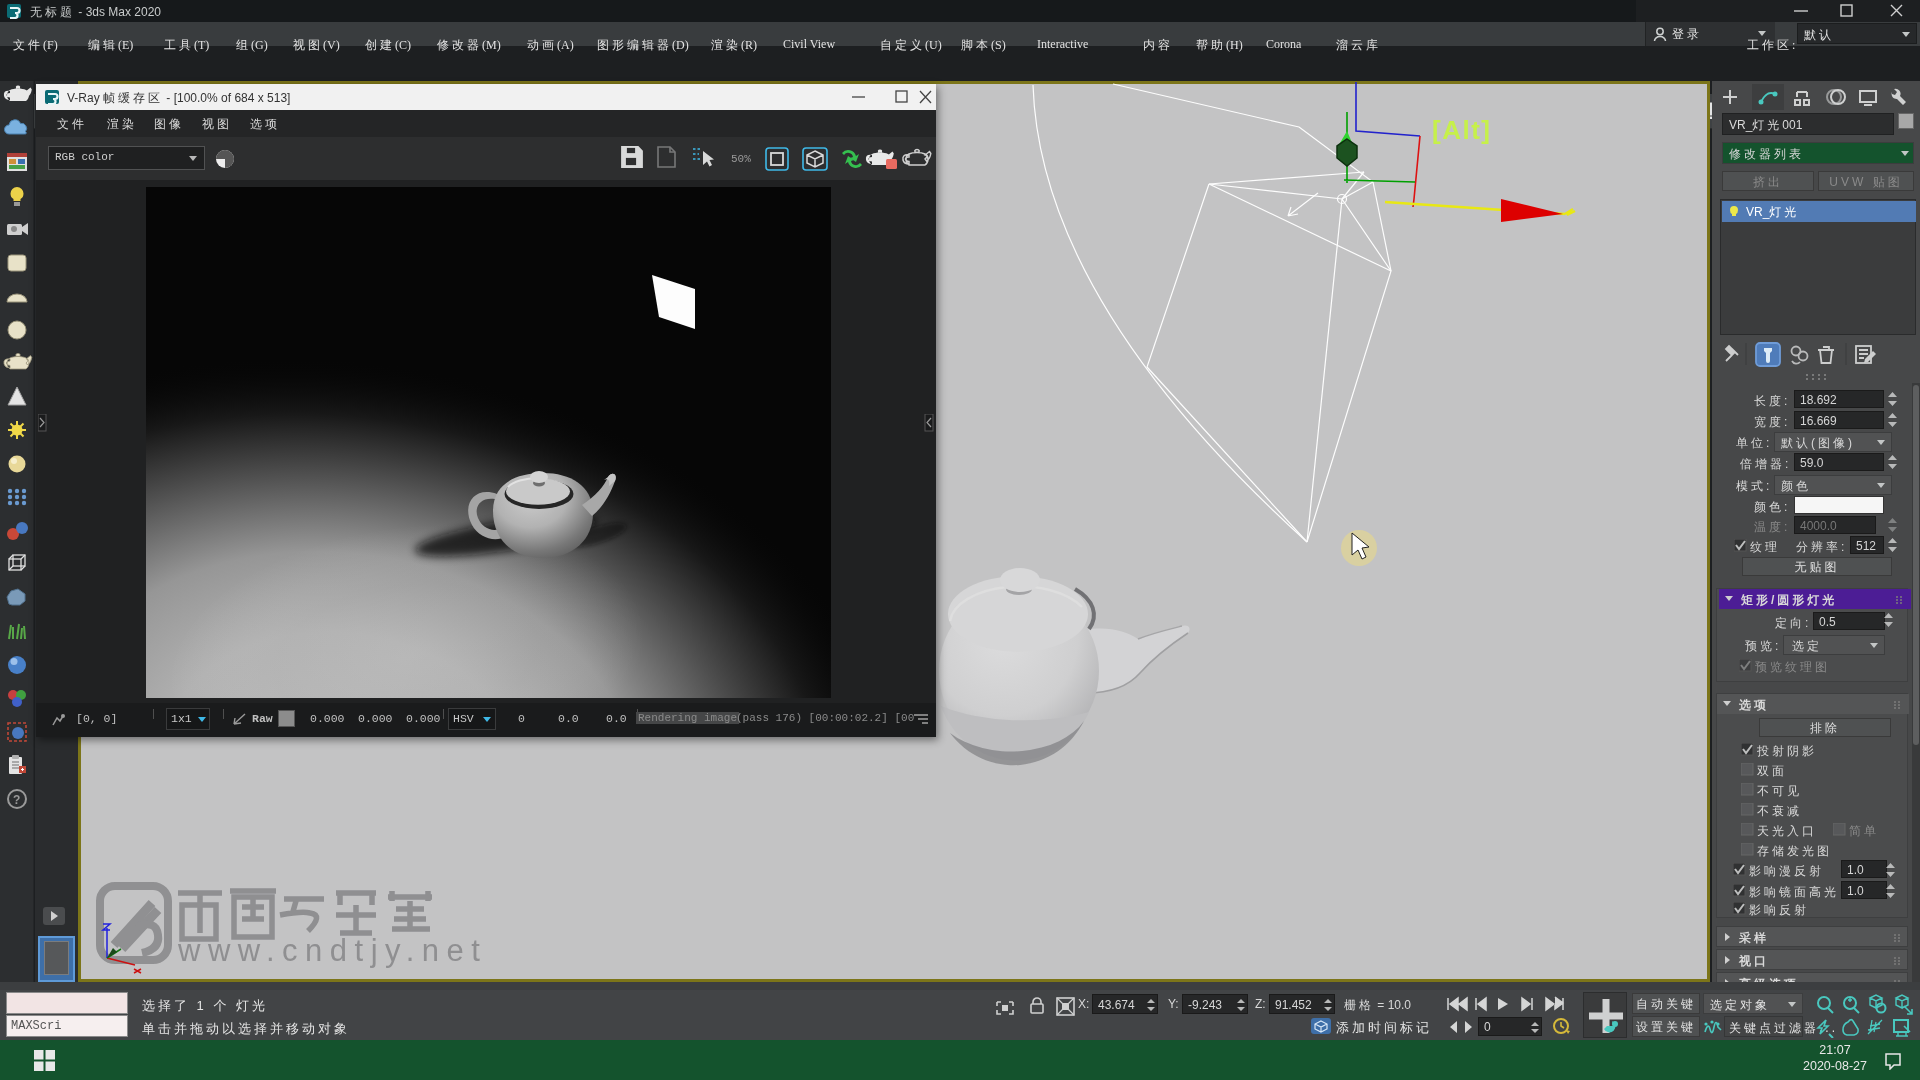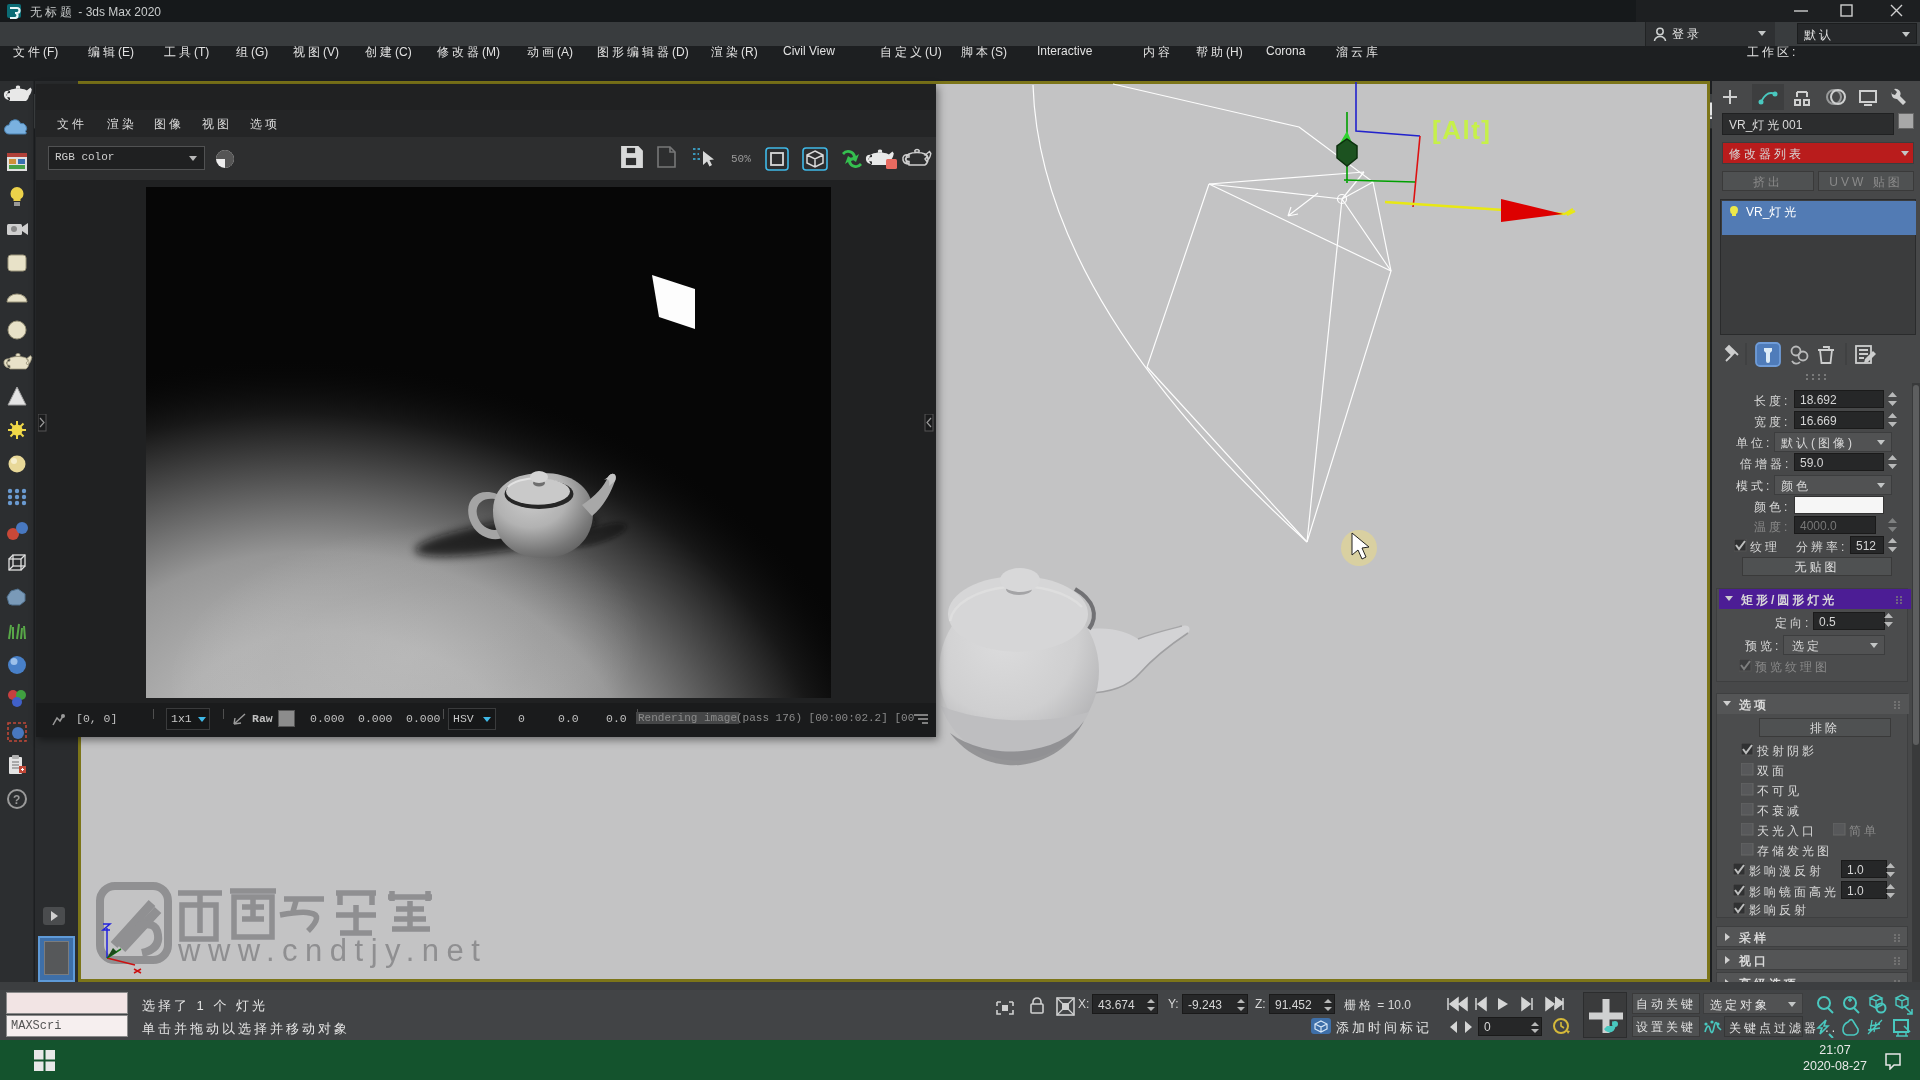--- a/index.html
+++ b/index.html
@@ -4,21 +4,21 @@
 <style>
 *{margin:0;padding:0;box-sizing:border-box;}
 html,body{width:1920px;height:1080px;overflow:hidden;background:#1d1f21;font-family:"Liberation Sans",sans-serif;}
 #stage{position:absolute;left:0;top:0;width:1920px;height:1080px;}
 .abs{position:absolute;}
 span.abs,.mitem{white-space:nowrap;}
 .cj{letter-spacing:3px;}
 
 #titlebar{left:0;top:0;width:1636px;height:22px;background:#16191b;color:#c9cccc;font-size:12px;text-align:right;}
 #menubar{left:0;top:22px;width:1920px;height:24px;background:#393c3e;color:#e2e2e2;font-size:12px;}
-.mitem{position:absolute;top:22px;white-space:nowrap;}
+.mitem{position:absolute;top:15px;white-space:nowrap;font-family:Liberation Serif, serif;}
 #toolbar{left:0;top:46px;width:1920px;height:35px;background:#3e4143;border-bottom:1px solid #2a2c2d;margin-top:48px;}
 
 #lefttool{left:0;top:81px;width:34px;height:909px;background:#2c2e30;border-right:1px solid #242628;}
 #leftstrip{left:35px;top:81px;width:43px;height:909px;background:#2a2c2e;}
 #viewport{left:78px;top:81px;width:1632px;height:901px;background:#c3c3c4;border:3px solid #7c7519;}
 #cmdpanel{left:1712px;top:81px;width:208px;height:909px;background:#474849;font-size:12px;color:#d8d8d8;}
 
 #vfb{left:36px;top:84px;width:900px;height:653px;background:#202122;box-shadow:2px 3px 8px rgba(0,0,0,.45);overflow:hidden;}
 #vfbtitle{left:0;top:0;width:900px;height:26px;background:#f1f1f1;color:#222;font-size:12px;}
 #vfbmenu{left:0;top:26px;width:900px;height:27px;background:#242526;color:#dadada;font-size:12px;}
@@ -595,30 +595,30 @@
           <circle cx="122" cy="13" r="7" opacity=".6"></circle>
         <rect x="148" y="7" width="16" height="11"></rect>
           <path d="M152,21 h8"></path>
         <path d="M180,8 a5,5 0 0 0 5,7 l6,6 l3,-3 l-6,-6 a5,5 0 0 0 -6,-7 l3,3 l-2,3 l-3,-1 Z" fill="#cfd0d0" stroke="none"></path>
       </g>
     </svg>
     <div class="abs" style="left:10px;top:32px;width:172px;height:22px;background:#2c2d2e;border:1px solid #202122;">
       <span class="abs" style="left:6px;top:3px;color:#dadada">VR_<span class="cj">灯光</span>001</span>
     </div>
     <div class="abs" style="left:186px;top:32px;width:16px;height:16px;background:#a8a8a8;border:1px solid #666;"></div>
-    <div class="abs" style="left:10px;top:61px;width:192px;height:22px;background:#b91c1c;border:1px solid #3c3d3e;">
+    <div class="abs" style="left:10px;top:61px;width:192px;height:22px;background:#14532d;border:1px solid #3c3d3e;">
       <span class="abs cj" style="left:6px;top:3px"><span class="cj">修改器列表</span></span>
       <svg class="abs" style="left:178px;top:8px" width="10" height="8">
           <path d="M0 0 L8 0 L4 5 Z" fill="#c3c6c6"></path>
         </svg>
     </div>
     <div class="btn" style="left:10px;top:90px;width:92px;height:20px;color:#8a8a8a"><span class="cj" style="line-height:20px">挤出</span></div>
     <div class="btn" style="left:106px;top:90px;width:96px;height:20px;color:#8a8a8a"><span class="cj" style="line-height:20px">UVW <span class="cj">贴图</span></span></div>
     <div class="abs" style="left:8px;top:118px;width:196px;height:136px;background:#3b3c3d;border:1px solid #2a2b2c;">
-      <div class="abs" style="left:1px;top:1px;width:194px;height:34px;background:#527bb4;text-decoration:underline;">
+      <div class="abs" style="left:1px;top:1px;width:194px;height:21px;background:#527bb4;text-decoration:underline;">
         <svg class="abs" style="left:4px;top:3px" width="16" height="16">
             <path d="M8,2 a4,4 0 0 1 4,4 q0,3 -2,4 l0,2 h-4 l0,-2 q-2,-1 -2,-4 a4,4 0 0 1 4,-4 Z" fill="#ece84a"></path>
           </svg>
         <span class="abs" style="left:24px;top:3px;color:#fff">VR_<span class="cj">灯光</span></span>
       </div>
     </div>
     <svg class="abs" style="left:0;top:258px" width="208" height="30">
       <g stroke="#cdcece" stroke-width="1.8" fill="none">
         <path d="M14,22 l6,-6 m0,-6 l6,6 m-9,-3 l-3,-3 l3,-3 l6,6 l-3,3 Z" fill="#cdcece"></path>
         <line x1="34" y1="4" x2="34" y2="26" stroke="#3a3b3c" stroke-width="1"></line>
@@ -858,20 +858,32 @@
         <path d="M172,235 l4.5,-5 l4.5,5 Z M172,239 l4.5,5 l4.5,-5 Z"></path>
         <path d="M174,485 l4.5,-5 l4.5,5 Z M174,489 l4.5,5 l4.5,-5 Z"></path>
         <path d="M174,506 l4.5,-5 l4.5,5 Z M174,510 l4.5,5 l4.5,-5 Z"></path>
       </g>
     </svg>
     <div class="abs" style="left:200px;top:302px;width:8px;height:600px;background:#393a3b;">
         <div class="abs" style="left:1px;top:2px;width:6px;height:360px;background:#5d5e5f;border-radius:3px;"></div>
       </div>
   </div>
   <div class="abs" id="vfb">
+    <div class="abs" id="vfbtitle">
+      <svg class="abs" style="left:8px;top:5px" width="16" height="16">
+          <rect x="1" y="1" width="14" height="14" rx="2" fill="#0b6b74"></rect>
+          <path d="M4 5 h7 a2.5 2.5 0 0 1 0 5 h-2 a2.5 2.5 0 0 1 0 5 h-5" stroke="#e8f6f7" stroke-width="2.2" fill="none"></path>
+        </svg>
+      <span class="abs" style="left:31px;top:6px;color:#333">V-Ray <span class="cj">帧缓存区</span> - [100.0% of 684 x 513]</span>
+      <svg class="abs" style="left:800px;top:0" width="100" height="26">
+        <line x1="16" y1="13" x2="29" y2="13" stroke="#444" stroke-width="1.3"></line>
+        <rect x="60" y="7" width="11" height="11" fill="none" stroke="#444" stroke-width="1.3"></rect>
+        <path d="M84 7 L95 19 M95 7 L84 19" stroke="#444" stroke-width="1.3"></path>
+      </svg>
+    </div>
     <div class="abs" id="vfbmenu">
       <span class="abs cj" style="left:21px;top:6px">文件</span>
       <span class="abs cj" style="left:71px;top:6px">渲染</span>
       <span class="abs cj" style="left:118px;top:6px">图像</span>
       <span class="abs cj" style="left:166px;top:6px">视图</span>
       <span class="abs cj" style="left:214px;top:6px">选项</span>
     </div>
     <div class="abs" id="vfbtool">
       <div class="abs" style="left:12px;top:9px;width:157px;height:24px;background:#1f2021;border:1px solid #515253;color:#cfcfcf;font-size:12px;">
         <span class="abs" style="left:6px;top:4px;font-family:'Liberation Mono',monospace;font-size:11px">RGB color</span>

